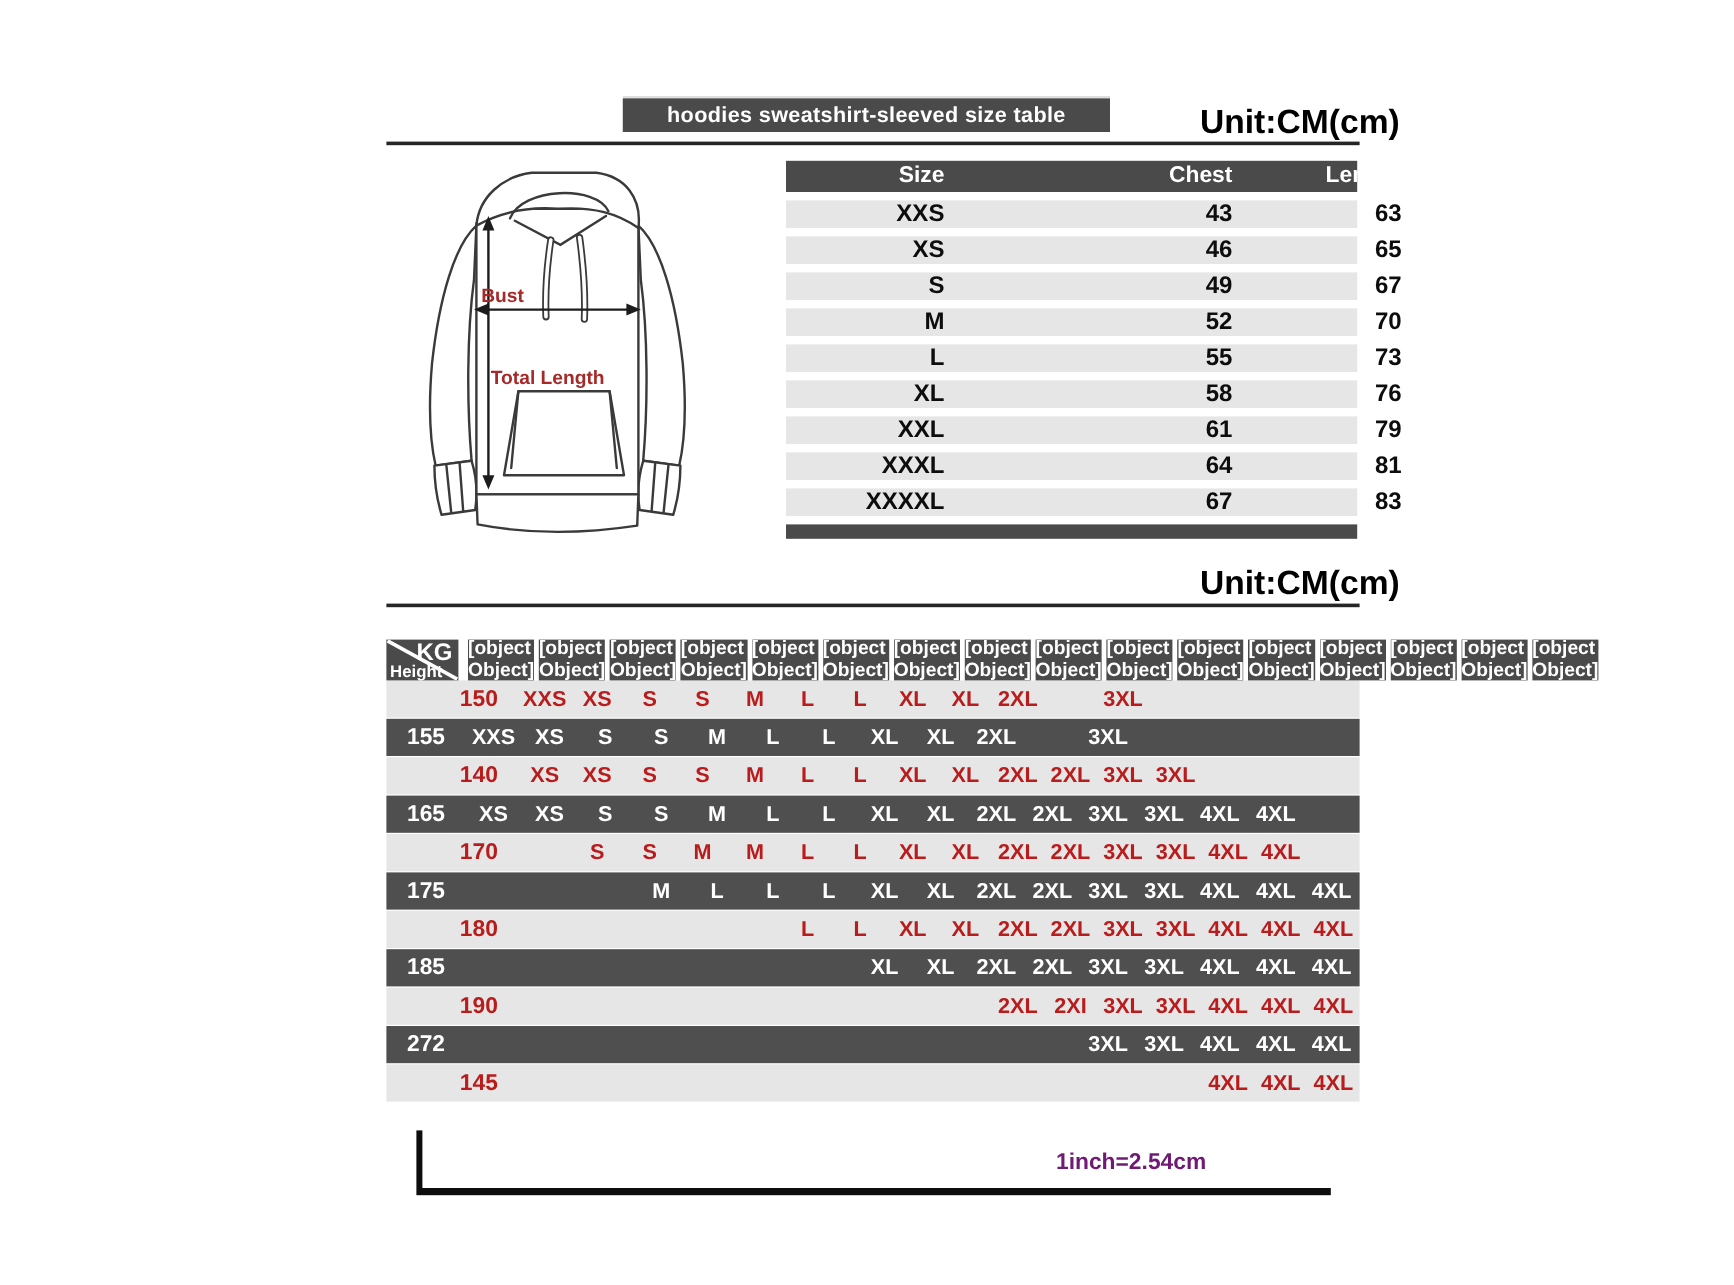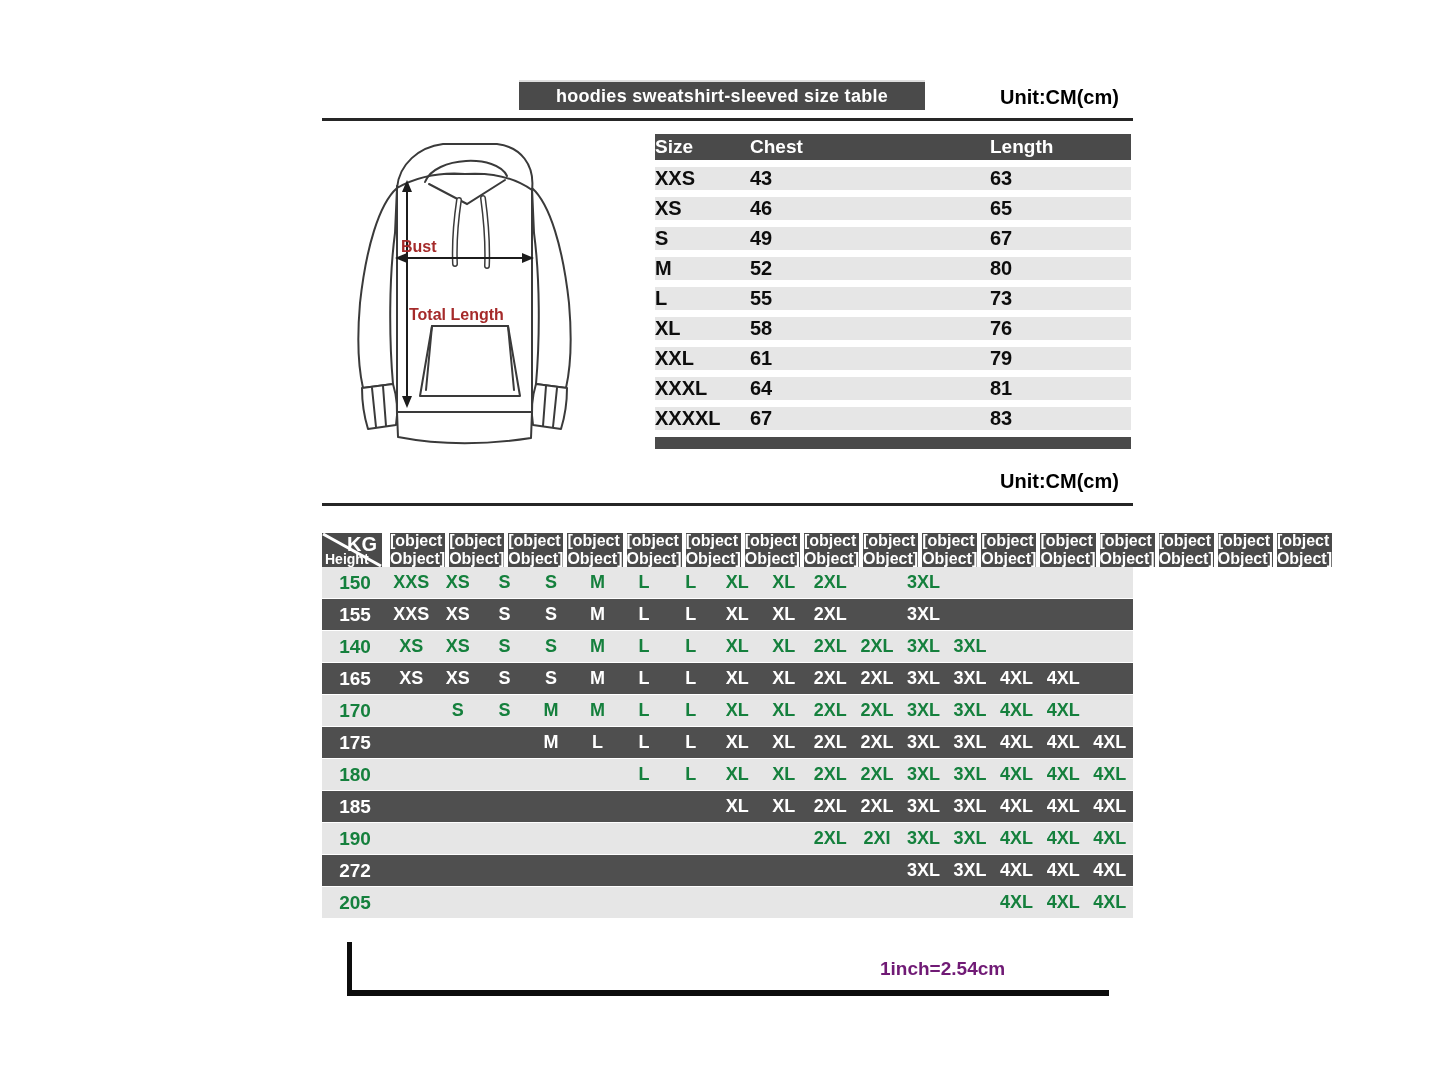--- a/index.html
+++ b/index.html
@@ -4,42 +4,42 @@
 <style>
   * { margin:0; padding:0; box-sizing:border-box; }
   body { background:#ffffff; font-family:"Liberation Sans", sans-serif; }
   .canvas { position:relative; width:1445px; height:1057px; background:#fff; overflow:hidden; }
   .abs { position:absolute; }
 
   
   .bar-title { background:#4a4a4a; color:#fff; font-weight:bold; font-size:18px;
                display:flex; align-items:center; justify-content:center; letter-spacing:.3px;
                box-shadow:0 -2px 0 rgba(160,160,160,.35); }
-  .unit { font-weight:bold; font-size:20px; color:#000; }
+  .unit { font-weight:bold; font-size:28px; color:#000; }
   .rule { background:#262626; }
 
   
   .t1 { position:absolute; left:655px; top:134px; width:476px; }
-  .t1-grid { display:grid; grid-template-columns:95px 240px 141px; align-items:center; text-align:left; }
+  .t1-grid { display:grid; grid-template-columns:95px 240px 141px; align-items:center; text-align:right;padding-left:37px; }
   .t1-header { background:#4a4a4a; color:#fff; height:26px; font-size:19px; font-weight:bold; }
   .t1-row { background:#e6e6e6; height:23px; margin-top:7px; color:#0d0d0d; font-size:20px; font-weight:bold; }
   .t1-footer { height:12px; background:#4a4a4a; margin-top:7px; }
 
   
   .mx { position:absolute; left:322px; top:533px; width:811px; }
   .mx-grid { display:grid; grid-template-columns:66px repeat(16, 1fr); align-items:center; }
   .mx-header { height:34px; }
   .kg-box { height:34px; margin:0 2px; background:#4a4a4a; color:#fff; font-weight:bold; font-size:16px;
             display:flex; align-items:center; justify-content:center; }
   .corner { position:relative; height:34px; margin-right:6px; background:#4a4a4a; color:#fff; font-weight:bold; }
   .corner svg { position:absolute; left:0; top:0; }
   .corner .kg { position:absolute; top:0px; right:5px; font-size:20px; }
   .corner .hh { position:absolute; bottom:0px; left:3px; font-size:14px; }
   .mx-row { height:31px; margin-bottom:1px; text-align:center; font-weight:bold; font-size:18px; }
-  .mx-row.light { background:#e6e6e6; color:#15803d; }
+  .mx-row.light { background:#e6e6e6; color:#b91c1c;padding-left:44px; }
   .mx-row.dark  { background:#4f4f4f; color:#ffffff; }
   .mx-label { font-size:19px; }
   .repeat-host { display:contents; }
 
   
   .note-vbar { width:5px; background:#0d0d0d; }
   .note-hbar { height:6px; background:#0d0d0d; }
   .note-text { font-weight:bold; font-size:20px; color:#000; white-space:pre; }
   .conv-text { font-weight:bold; font-size:19px; color:#701a75; }
 
@@ -122,21 +122,21 @@
       
         <div class="t1-grid t1-row">
           <div>S</div>
           <div>49</div>
           <div>67</div>
         </div>
       
         <div class="t1-grid t1-row">
           <div>M</div>
           <div>52</div>
-          <div>80</div>
+          <div>70</div>
         </div>
       
         <div class="t1-grid t1-row">
           <div>L</div>
           <div>55</div>
           <div>73</div>
         </div>
       
         <div class="t1-grid t1-row">
           <div>XL</div>
@@ -410,21 +410,21 @@
           <div></div>
           <div></div>
           <div>3XL</div>
           <div>3XL</div>
           <div>4XL</div>
           <div>4XL</div>
           <div>4XL</div>
         </div>
       
         <div class="mx-grid mx-row light">
-          <div class="mx-label">205</div>
+          <div class="mx-label">145</div>
           <div></div>
           <div></div>
           <div></div>
           <div></div>
           <div></div>
           <div></div>
           <div></div>
           <div></div>
           <div></div>
           <div></div>

